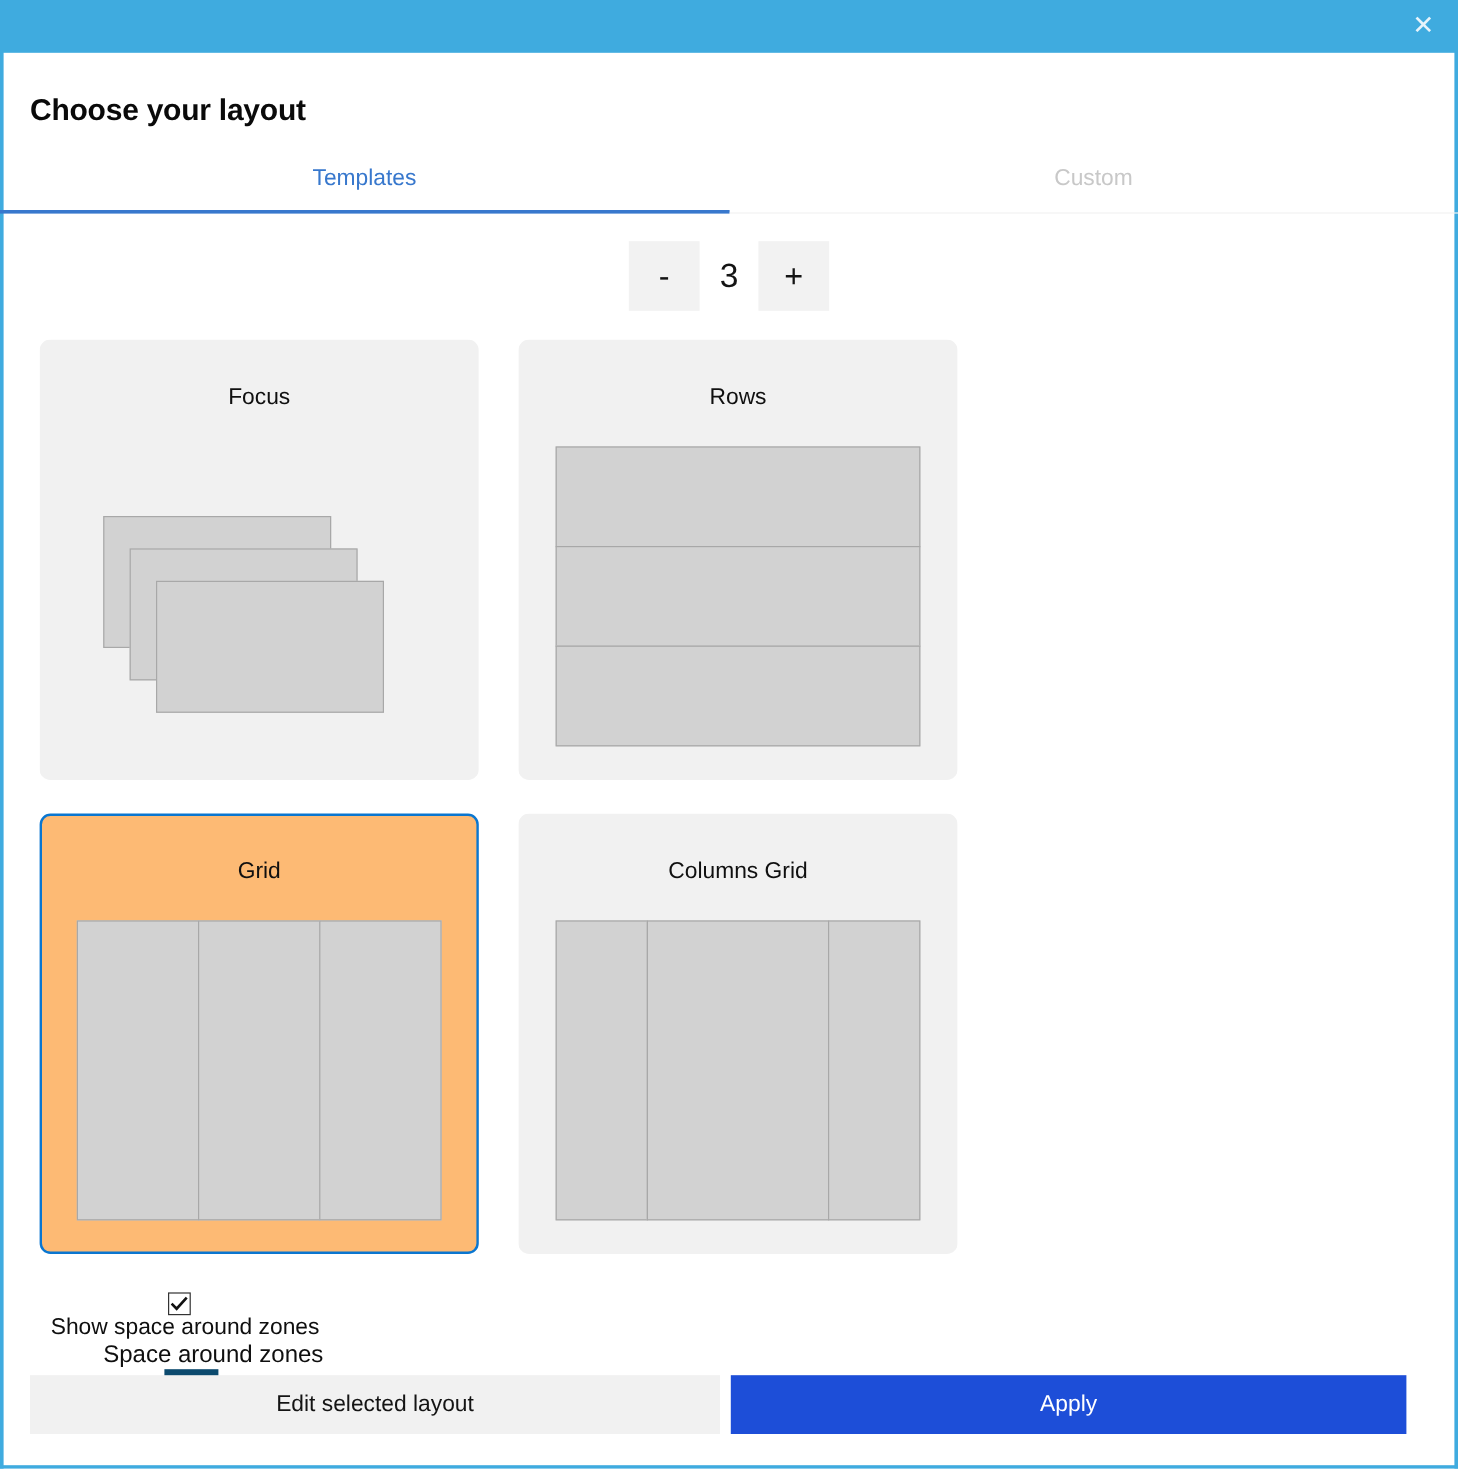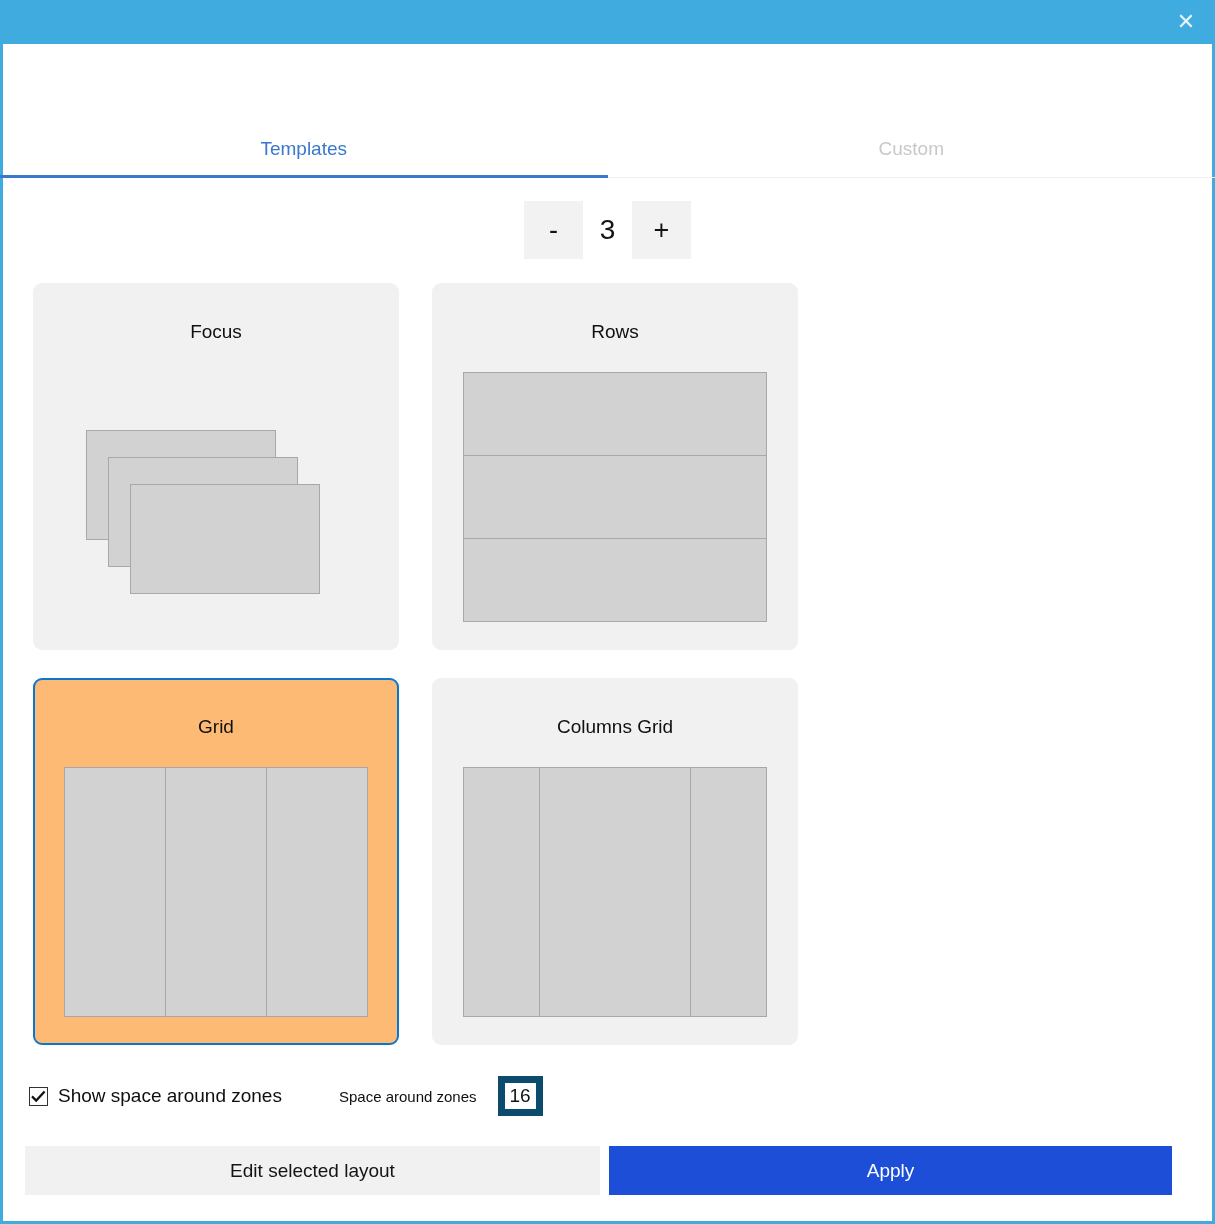--- a/index.html
+++ b/index.html
@@ -187,20 +187,21 @@
   }
 
   
   #options {
     position: absolute;
     left: 26px;
     top: 1077px;
     display: flex;
     align-items: center;
     height: 38px;
+    flex-direction: column;
   }
   #show-space-checkbox {
     width: 19px;
     height: 19px;
     background: #ffffff;
     border: 1px solid #333333;
     display: flex;
     align-items: center;
     justify-content: center;
     cursor: pointer;
@@ -209,21 +210,21 @@
   #show-space-checkbox svg { display: block; }
   #show-space-label {
     margin-left: 10px;
     font-size: 19px;
     color: #0f0f0f;
     user-select: none;
     cursor: pointer;
   }
   #space-label {
     margin-left: 57px;
-    font-size: 15px;
+    font-size: 20px;
     color: #0f0f0f;
     user-select: none;
   }
   #space-input {
     margin-left: 21px;
     width: 45px;
     height: 40px;
     background: #ffffff;
     border: 7px solid #0c4a6e;
     font-size: 19px;
@@ -265,20 +266,21 @@
 </style>
 </head>
 <body>
 
 <div id="window">
 
   <div id="titlebar">
     <div id="close-btn">✕</div>
   </div>
 
+  <div id="page-title">Choose your layout</div>
 
   <div id="tabs">
     <div class="tab active">
       <span>Templates</span>
       <span class="tab-underline"></span>
     </div>
     <div class="tab inactive">
       <span>Custom</span>
       <span class="tab-underline"></span>
     </div>

